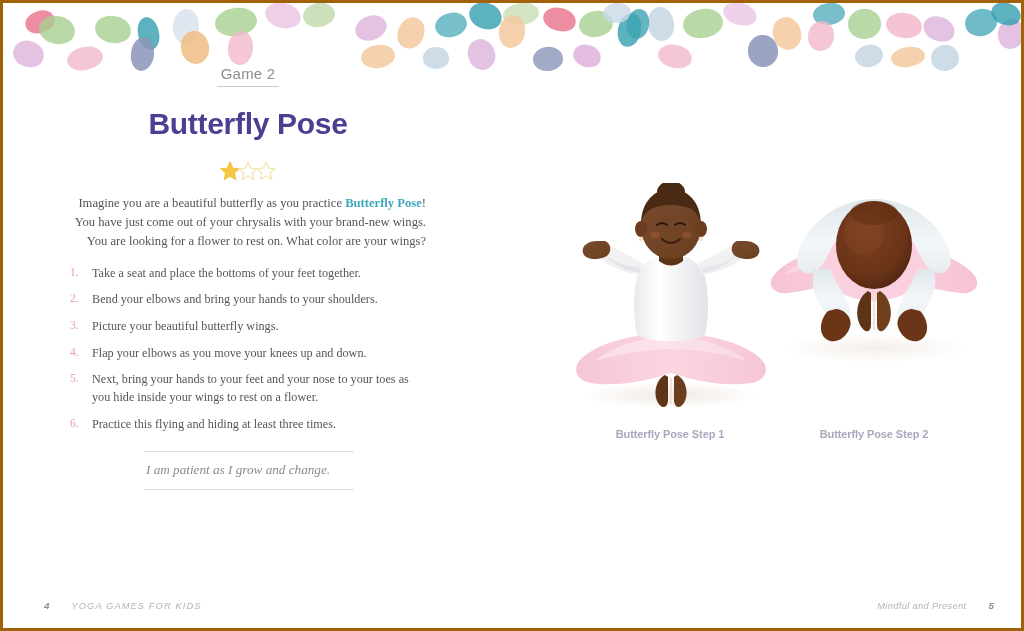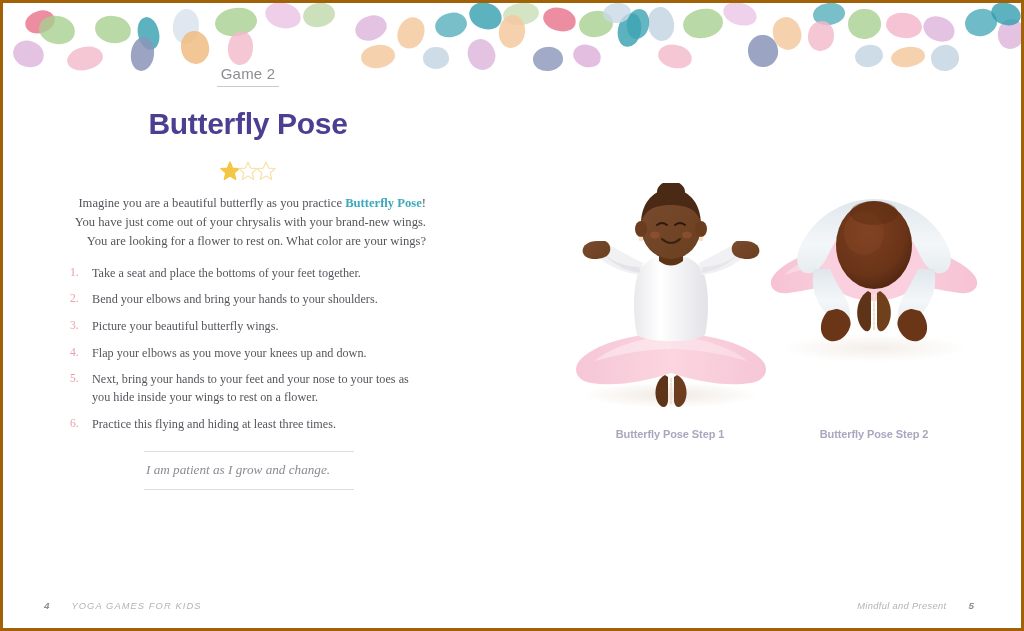--- a/index.html
+++ b/index.html
@@ -195,21 +195,21 @@
   }
   #footer-left { left: 40px; }
   #footer-left .pageno {
     color: #8e8e96;
     font-weight: bold;
     margin-right: 22px;
     letter-spacing: 0;
     font-size: 9.8px;
   }
   #footer-right {
-    right: 52px;
+    right: 32px;
     text-align: right;
     letter-spacing: 0.35px;
   }
   #footer-right .pageno {
     color: #8e8e96;
     font-weight: bold;
     margin-left: 22px;
     letter-spacing: 0;
     font-size: 9.8px;
   }

